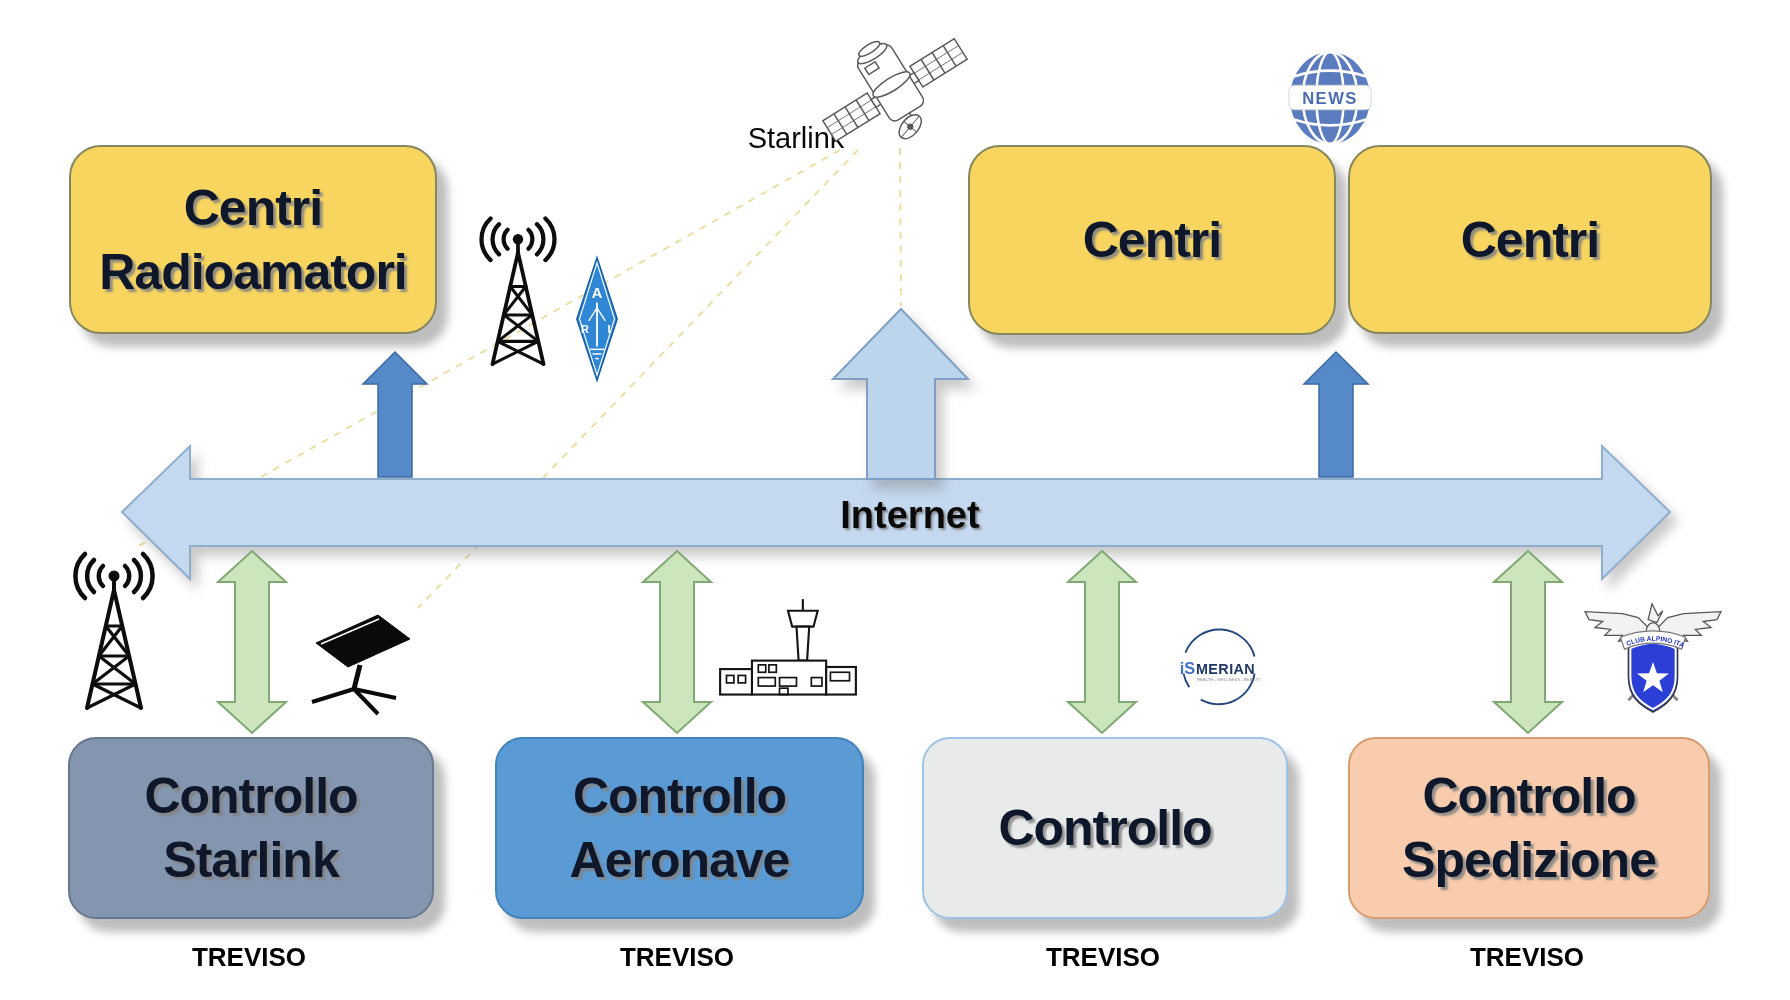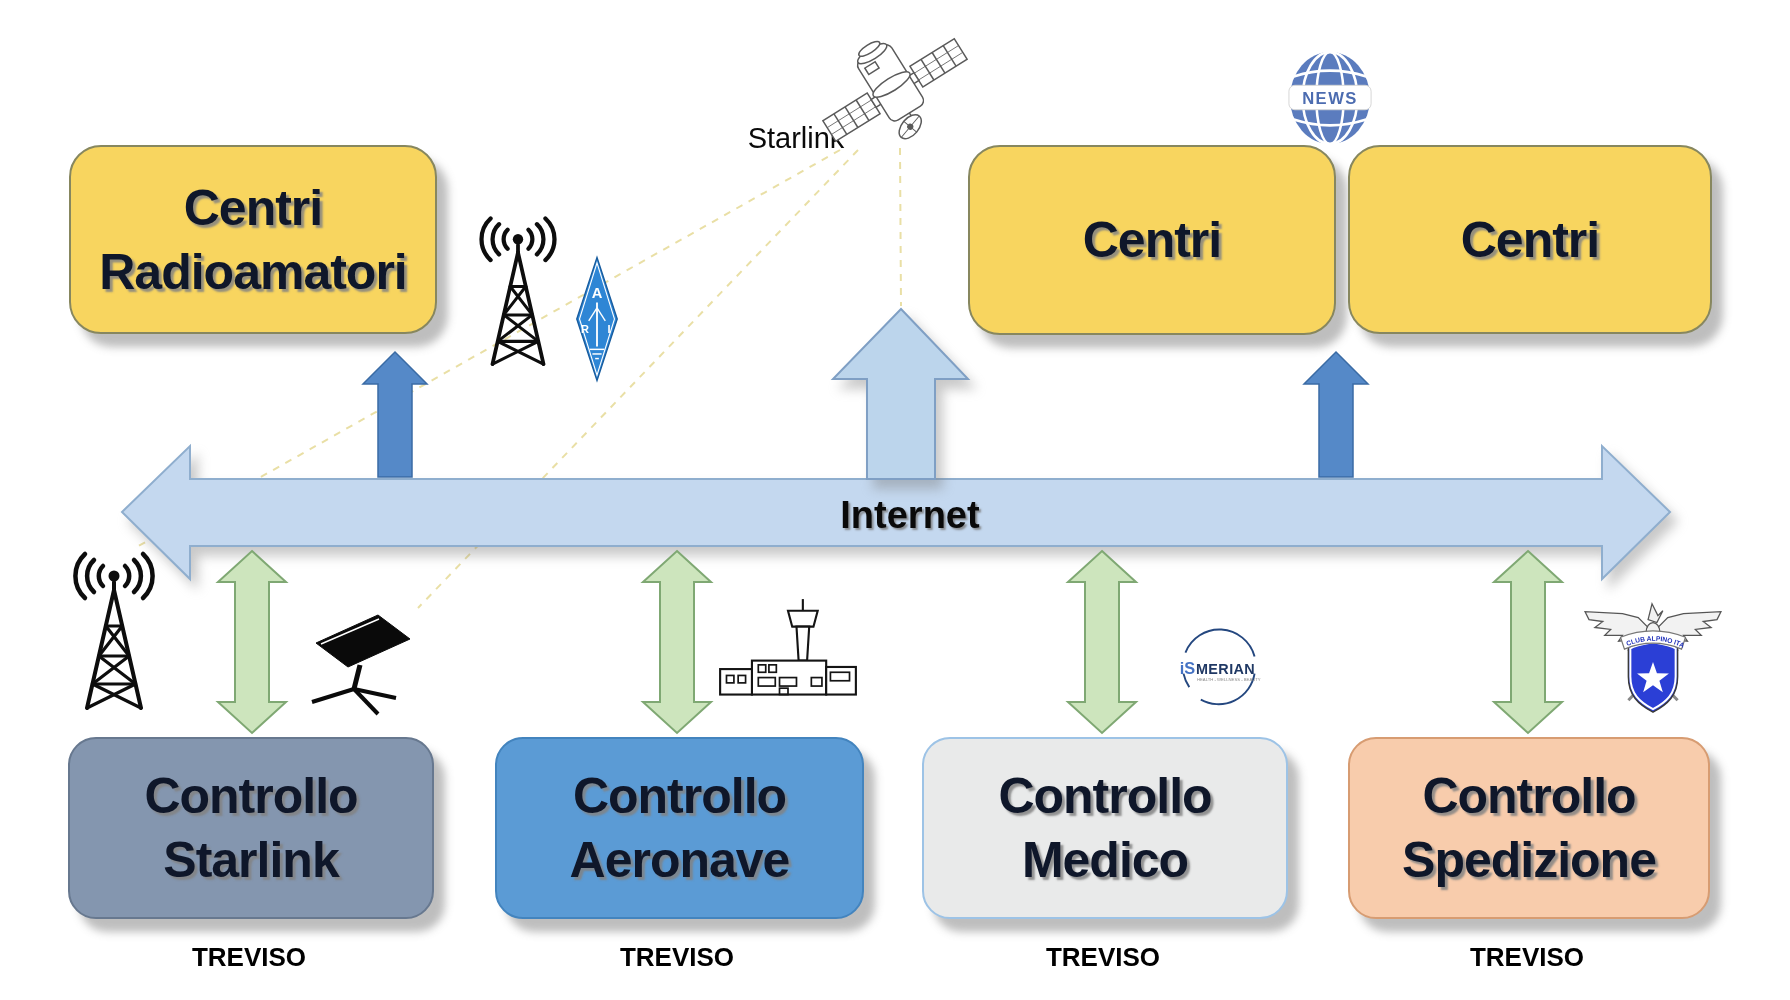--- a/index.html
+++ b/index.html
@@ -106,21 +106,20 @@
   <div class="box bb-aeronave" style="left:68px;top:737px;width:362px;height:178px">
     <div class="bline">Controllo</div>
     <div class="bline">Starlink</div>
   </div>
   <div class="box bb-missione" style="left:495px;top:737px;width:365px;height:178px">
     <div class="bline">Controllo</div>
     <div class="bline">Aeronave</div>
   </div>
   <div class="box bb-medico" style="left:922px;top:737px;width:362px;height:178px">
     <div class="bline">Controllo</div>
-    <div class="bline">Medico</div>
   </div>
   <div class="box bb-spedizione" style="left:1348px;top:737px;width:358px;height:178px">
     <div class="bline">Controllo</div>
     <div class="bline">Spedizione</div>
   </div>
 
   <div class="treviso" style="left:99px">TREVISO</div>
   <div class="treviso" style="left:527px">TREVISO</div>
   <div class="treviso" style="left:953px">TREVISO</div>
   <div class="treviso" style="left:1377px">TREVISO</div>

